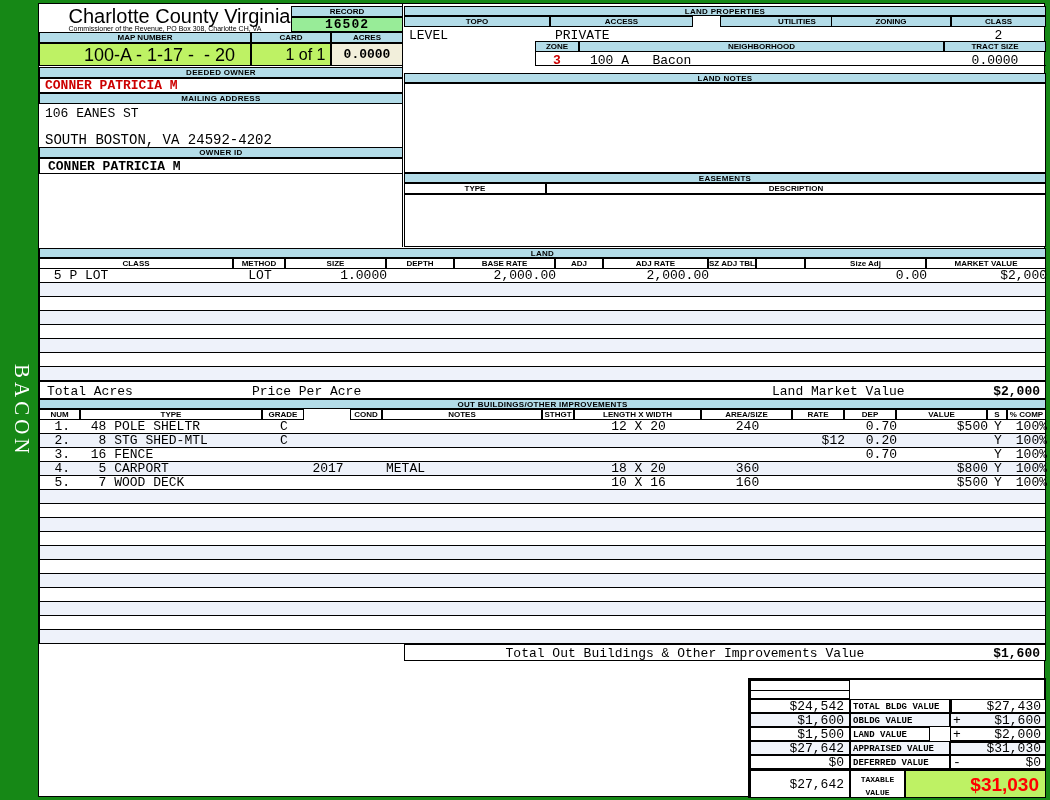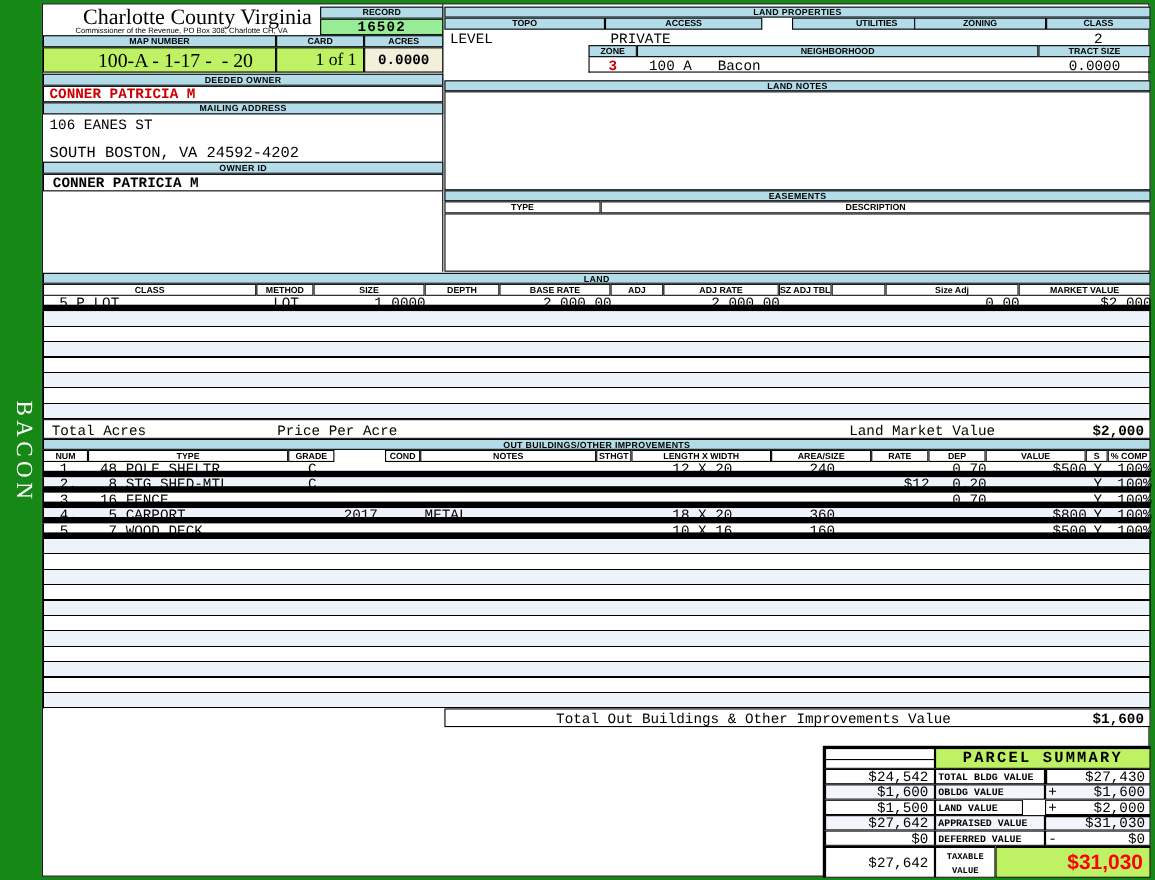--- a/index.html
+++ b/index.html
@@ -11,37 +11,37 @@
   }
   .abs{position:absolute;box-sizing:border-box;}
   .card{left:38px;top:3px;width:1007px;height:794px;background:#fff;border:1px solid #000;}
   .bar{background:#b3dce8;border:1px solid #000;font:bold 8px "Liberation Sans",sans-serif;
        letter-spacing:.3px;text-align:center;color:#000;}
   .hcell{background:#b3dce8;border:1px solid #000;font:bold 8px "Liberation Sans",sans-serif;
          text-align:center;color:#000;}
   .hwhite{background:#fff;border:1px solid #000;font:bold 8px "Liberation Sans",sans-serif;
           text-align:center;color:#000;}
   .mono{font-family:"Liberation Mono",monospace;white-space:pre;}
-  .serif{font-family:Liberation Serif, serif;padding-left:29px;}
+  .serif{font-family:Liberation Sans, sans-serif;padding-left:29px;}
   .box{border:1px solid #000;background:#fff;}
   .yellow{background:#bef264;}
   .beige{background:#f2efdb;}
   .lgreen{background:#98ec98;}
   .red{color:#cc0000;}
   .b{font-weight:bold;}
   .tr{text-align:right;}
   .tc{text-align:center;}
   
   .stripes{
     background:repeating-linear-gradient(to bottom,
       #eef2fa 0px, #eef2fa 13px, #000 13px, #000 14px,
       #ffffff 14px, #ffffff 27px, #000 27px, #000 28px);
     border-left:1px solid #000;border-right:1px solid #000;
   }
-  .drow{background:#fff;border-bottom:6px solid #000000;border-left:1px solid #000;border-right:1px solid #000;}
+  .drow{background:#fff;border-bottom:1px solid #000000;border-left:1px solid #000;border-right:1px solid #000;}
   .drow.alt{background:#eef2fa;}
   .drow .mono{position:absolute;top:0;height:14px;line-height:14px;font-size:13px;}
   .district{
     left:4px;top:326px;width:30px;height:170px;
     writing-mode:vertical-rl;text-align:center;
     color:#fff;font:21px "Liberation Serif",serif;letter-spacing:4px;
   }
   .pslabel{font:bold 9px "Liberation Mono",monospace;line-height:14px;padding-left:2px;
            white-space:pre;overflow:hidden;}
 </style>
@@ -214,21 +214,20 @@
   <div class="abs box" style="left:365px;top:640px;width:642px;height:17px;">
     <span class="abs mono tc" style="left:0;right:80px;top:1px;font-size:13px;">Total Out Buildings &amp; Other Improvements Value</span>
     <span class="abs mono b tr" style="right:5px;top:1px;font-size:13px;">$1,600</span>
   </div>
 
   <div class="abs" style="left:709px;top:674px;width:298px;height:120px;border:2px solid #000;">
 
     <div class="abs box" style="left:0;top:0;width:100px;height:19px;">
       <div class="abs" style="left:0;right:0;top:9px;border-top:1px solid #000;"></div>
     </div>
-    <div class="abs yellow box mono b tc" style="left:100px;top:0;width:196px;height:19px;font-size:14px;line-height:18px;letter-spacing:2px;">PARCEL SUMMARY</div>
 
     <div class="abs box mono tr" style="left:0;top:19px;width:100px;height:14px;font-size:13px;line-height:13px;padding-right:5px;">$24,542</div>
     <div class="abs box pslabel" style="left:100px;top:19px;width:100px;height:14px;">TOTAL BLDG VALUE</div>
     <div class="abs box" style="left:200px;top:19px;width:96px;height:14px;border-left:2px solid #000;">
       <span class="abs mono" style="left:2px;top:0;font-size:13px;line-height:13px;"></span>
       <span class="abs mono tr" style="right:4px;top:0;font-size:13px;line-height:13px;">$27,430</span>
     </div>
 
     <div class="abs box mono tr" style="left:0;top:33px;width:100px;height:14px;font-size:13px;line-height:13px;padding-right:5px;background:#f2f5fb;">$1,600</div>
     <div class="abs box pslabel" style="left:100px;top:33px;width:100px;height:14px;background:#f2f5fb;">OBLDG VALUE</div>

